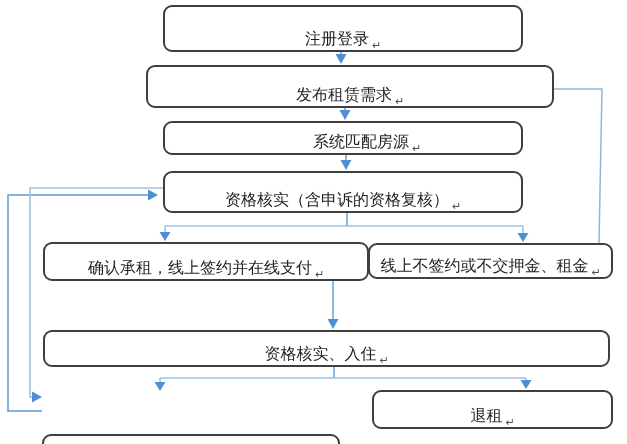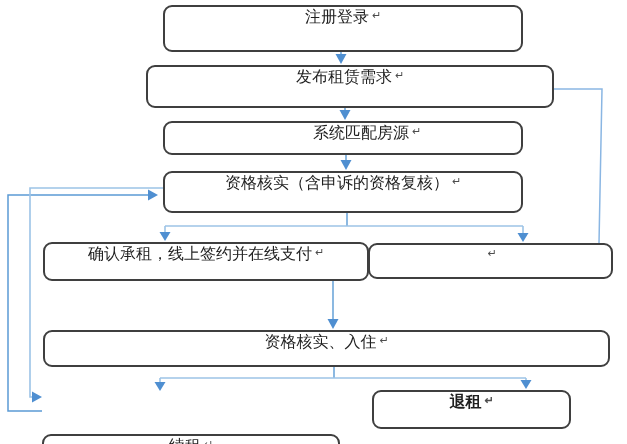--- a/index.html
+++ b/index.html
@@ -8,21 +8,21 @@
     width:627px; height:444px;
     background:#ffffff;
     font-family:"Liberation Sans", sans-serif;
     overflow:hidden;
   }
   .wires { position:absolute; left:0; top:0; width:627px; height:444px; z-index:0; }
   .node {
     position:absolute;
     box-sizing:border-box;
     display:flex;
-    align-items:flex-start;
+    align-items:flex-end;
     justify-content:center;
     background:#ffffff;
     border:2px solid #3f3f3f;
     border-radius:9px;
     font-size:16px;
     color:#1f1f1f;
     z-index:1;
     white-space:nowrap;
   }
   .node .mark {
@@ -34,21 +34,21 @@
   }
   
   .n-register  { left:163px; top:5px;   width:360px; height:47px; }
   .n-publish   { left:146px; top:65px;  width:408px; height:43px; }
   .n-match     { left:163px; top:121px; width:360px; height:34px;padding-left:48px; }
   .n-verify    { left:163px; top:171px; width:360px; height:42px; }
   .n-confirm   { left:43px;  top:242px; width:326px; height:39px; }
   .n-nosign    { left:368px; top:243px; width:245px; height:36px; }
   .n-checkin   { left:43px;  top:330px; width:567px; height:37px; }
   .n-renew     { left:42px;  top:392px; width:298px; height:36px;margin-top:42px; }
-  .n-terminate { left:372px; top:390px; width:199px; height:39px;font-weight:bold; }
+  .n-terminate { left:372px; top:390px; width:241px; height:39px; }
 </style>
 </head>
 <body>
 
 <div class="canvas">
 
   <svg class="wires" width="627" height="444" viewBox="0 0 627 444" fill="none">
 
     <g>
       <path d="M341,52 V56" stroke="#5b9bd5" stroke-width="1.4"></path>
@@ -123,20 +123,21 @@
     <span>资格核实（含申诉的资格复核）</span>
       <span class="mark">↵</span>
   </div>
 
   <div class="node n-confirm">
     <span>确认承租，线上签约并在线支付</span>
       <span class="mark">↵</span>
   </div>
 
   <div class="node n-nosign">
+    <span>线上不签约或不交押金、租金</span>
       <span class="mark">↵</span>
   </div>
 
   <div class="node n-checkin">
     <span>资格核实、入住</span>
       <span class="mark">↵</span>
   </div>
 
   <div class="node n-renew">
     <span>续租</span>

